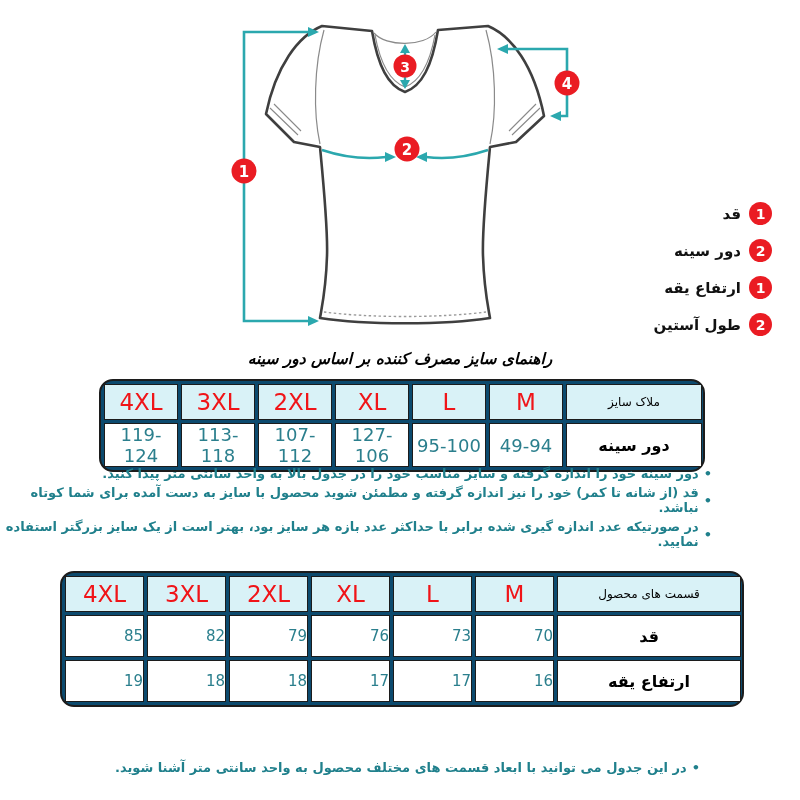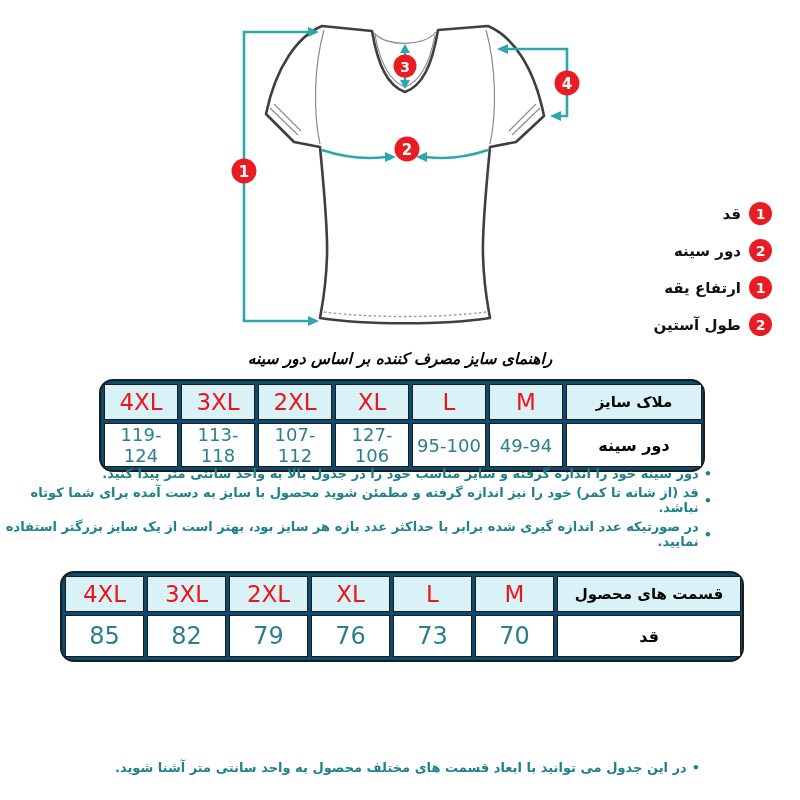--- a/index.html
+++ b/index.html
@@ -22,23 +22,23 @@
   #title1 { top:350px;font-style:italic; }
   #title2 { top:544px; }
 
   
   .tbl-wrap { position:absolute; border:2.5px solid #1C1C1C; border-radius:14px; background:#0c4a6e; }
   #table1 { left:99px;  top:379px; width:602px; }
   #table2 { left:60px;  top:571px; width:680px; }
   table { border-collapse:separate; border-spacing:3px; width:100%; table-layout:fixed; }
   td { border:1.5px solid #1C1C1C; text-align:center; vertical-align:middle; background:#fff; padding:0; }
   .size-cell { background:#D9F2F7; color:#F01418; font-size:23px; font-weight:normal; height:34px; }
-  .crit-cell { background:#D9F2F7; color:#000; font-size:15px; font-weight:bold; direction:rtl; }
+  .crit-cell { background:#D9F2F7; color:#000; font-size:12px; font-weight:normal; direction:rtl; }
   #table1 .val-cell { color:#2B7F8D; font-size:18px; height:32px;text-align:center; }
-  #table2 .val-cell { color:#2B7F8D; font-size:24px; height:40px; }
+  #table2 .val-cell { color:#2B7F8D; font-size:15px; height:40px;text-align:right; }
   .lbl-cell { color:#000; font-size:16px; font-weight:bold; direction:rtl; }
 
   
   .notes { position:absolute; top:466px; right:88px; display:flex; flex-direction:column;
            gap:4px; align-items:flex-end; }
   .note { display:flex; direction:rtl; align-items:center; gap:5px;
           color:#20808C; font-size:13px; font-weight:bold; }
   .footer-note { position:absolute; top:760px; right:100px; display:flex; direction:rtl;
                  align-items:center; gap:5px; color:#20808C; font-size:13px; font-weight:bold; }
 </style>
@@ -214,20 +214,29 @@
         </tr>
         <tr>
           <td class="val-cell">85</td>
           <td class="val-cell">82</td>
           <td class="val-cell">79</td>
           <td class="val-cell">76</td>
           <td class="val-cell">73</td>
           <td class="val-cell">70</td>
           <td class="lbl-cell">قد</td>
         </tr>
+        <tr>
+          <td class="val-cell">19</td>
+          <td class="val-cell">18</td>
+          <td class="val-cell">18</td>
+          <td class="val-cell">17</td>
+          <td class="val-cell">17</td>
+          <td class="val-cell">16</td>
+          <td class="lbl-cell">ارتفاع یقه</td>
+        </tr>
       </tbody>
     </table>
   </div>
 
   <div class="footer-note">
     <span>•</span>
     <span>در این جدول می توانید با ابعاد قسمت های مختلف محصول به واحد سانتی متر آشنا شوید.</span>
   </div>
 
 </div>

